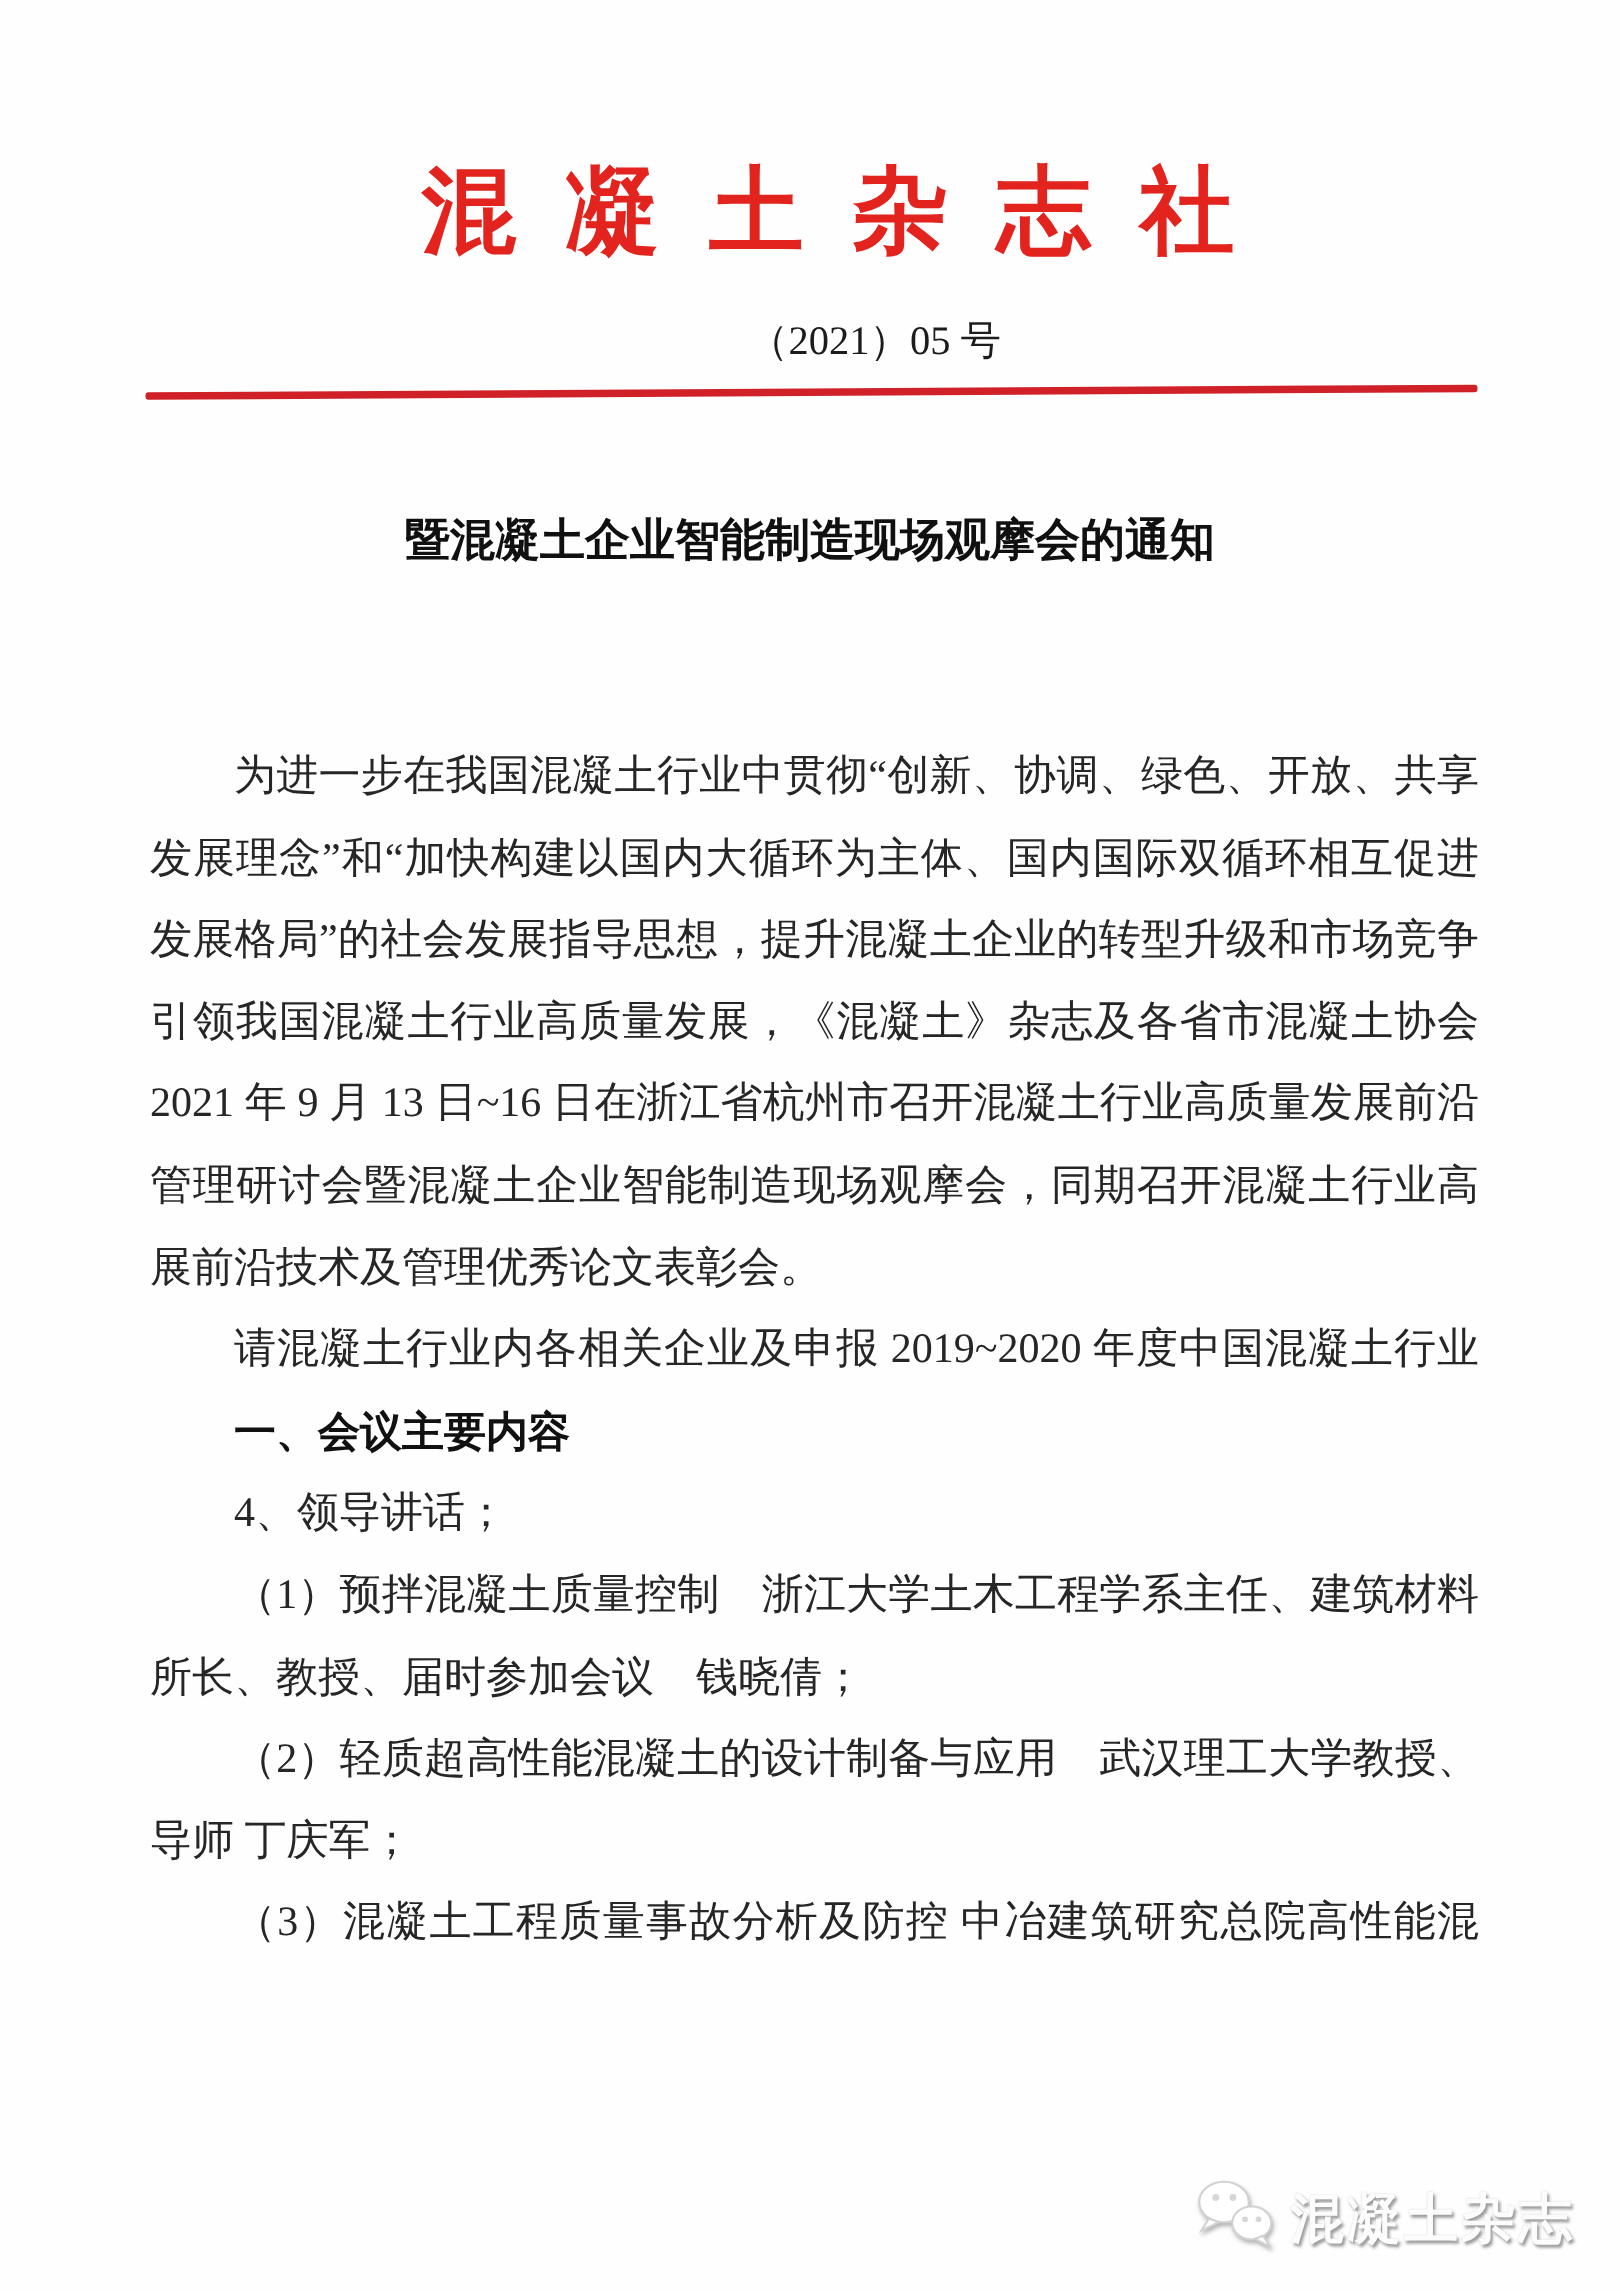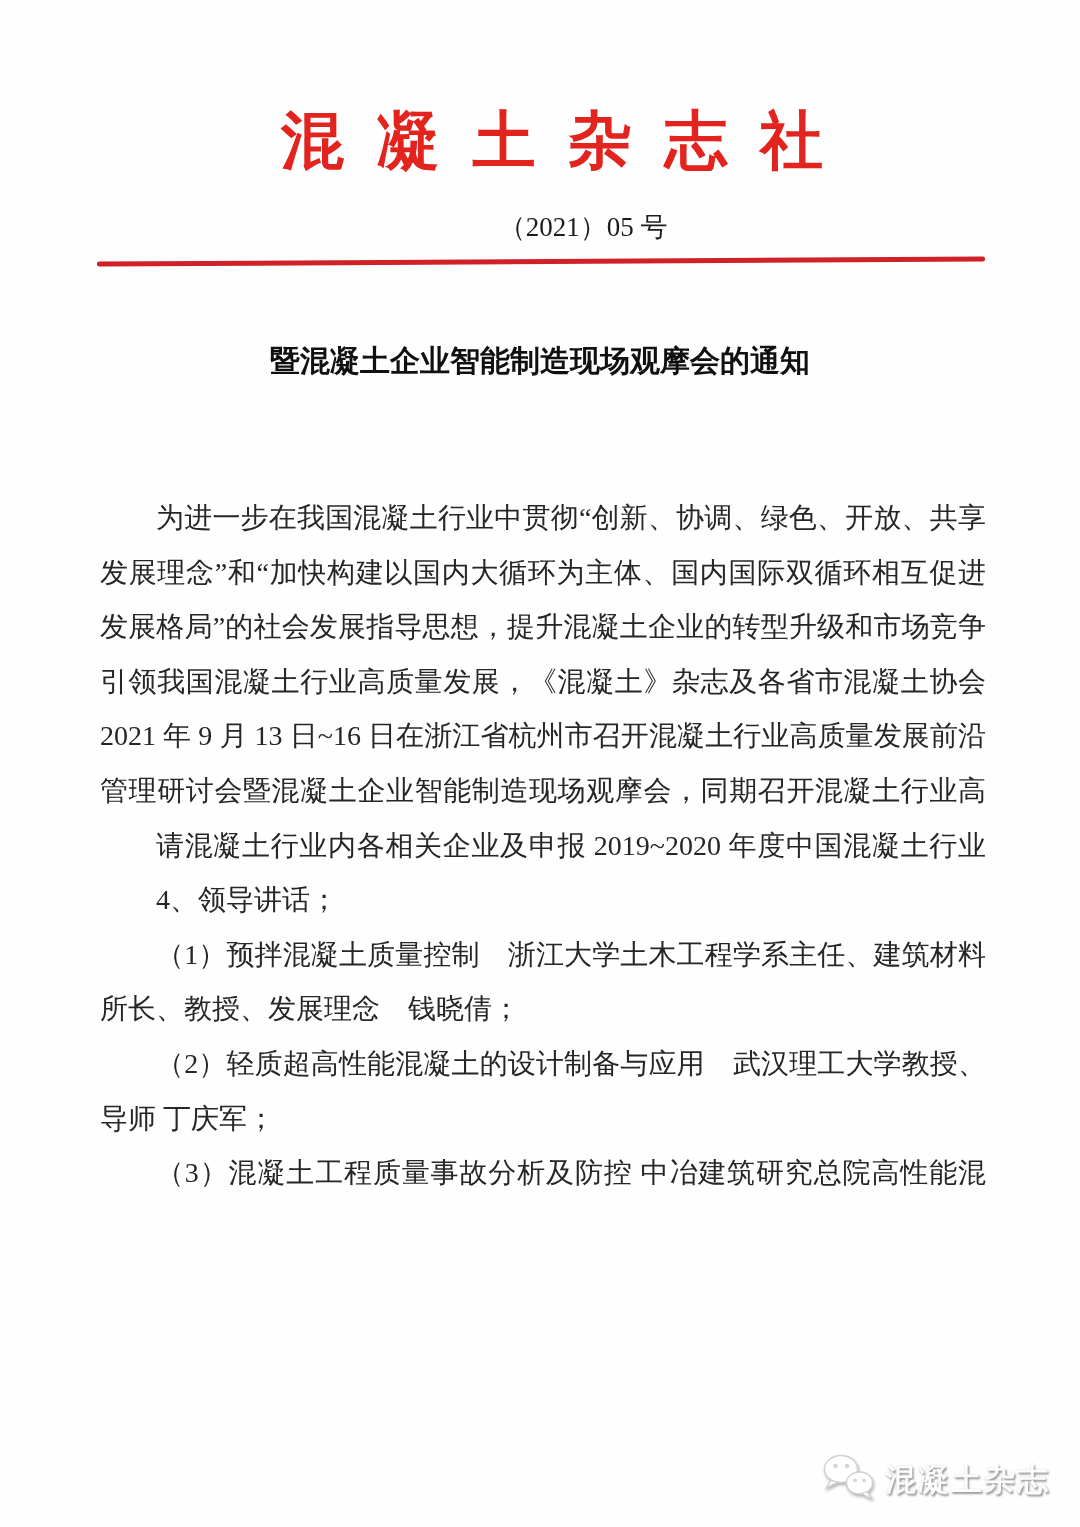--- a/index.html
+++ b/index.html
@@ -67,21 +67,21 @@
   .watermark{
     position:absolute;right:30px;bottom:20px;
     display:flex;align-items:center;gap:7px;
   }
   .wm-icon{
     width:56px;height:50px;
     filter:drop-shadow(1.5px 2px 1.5px rgba(115,115,115,0.55));
   }
   .wm-text{
     font-family:"Liberation Sans","DejaVu Sans",sans-serif;
-    font-size:31px;font-weight:700;letter-spacing:2px;
+    font-size:36px;font-weight:700;letter-spacing:2px;
     color:#fcfcfc;
     text-shadow:1.5px 2px 2px rgba(105,105,105,0.65),0 0 1px rgba(165,165,165,0.5);
     white-space:nowrap;
   }
 </style>
 </head>
 <body>
 
 <div class="page">
 
@@ -95,24 +95,26 @@
     <div>暨混凝土企业智能制造现场观摩会的通知</div>
   </div>
 
   <div class="body-text">
     <div class="ln ind fill">为进一步在我国混凝土行业中贯彻“创新、协调、绿色、开放、共享的新</div>
     <div class="ln fill">发展理念”和“加快构建以国内大循环为主体、国内国际双循环相互促进的新</div>
     <div class="ln fill">发展格局”的社会发展指导思想，提升混凝土企业的转型升级和市场竞争能力，</div>
     <div class="ln fill">引领我国混凝土行业高质量发展，《混凝土》杂志及各省市混凝土协会决定于</div>
     <div class="ln fill">2021 年 9 月 13 日~16 日在浙江省杭州市召开混凝土行业高质量发展前沿技术及</div>
     <div class="ln fill">管理研讨会暨混凝土企业智能制造现场观摩会，同期召开混凝土行业高质量发</div>
+    <div class="ln">展前沿技术及管理优秀论文表彰会。</div>
     <div class="ln ind fill">请混凝土行业内各相关企业及申报 2019~2020 年度中国混凝土行业高质量</div>
+    <div class="ln ind bold">一、会议主要内容</div>
     <div class="ln ind">4、领导讲话；</div>
     <div class="ln ind fill">（1）预拌混凝土质量控制　浙江大学土木工程学系主任、建筑材料研究所</div>
-    <div class="ln">所长、教授、发展理念　钱晓倩；</div>
+    <div class="ln">所长、教授、届时参加会议　钱晓倩；</div>
     <div class="ln ind fill">（2）轻质超高性能混凝土的设计制备与应用　武汉理工大学教授、博士生</div>
     <div class="ln">导师 丁庆军；</div>
     <div class="ln ind fill">（3）混凝土工程质量事故分析及防控 中冶建筑研究总院高性能混凝土研</div>
   </div>
 
   <div class="watermark">
     <span>
       <svg class="wm-icon" viewBox="0 0 56 50" xmlns="http://www.w3.org/2000/svg">
         <g fill="#ffffff" stroke="#d2d2d2" stroke-width="1.4">
           <ellipse cx="19" cy="16" rx="16.5" ry="13.5"></ellipse>

